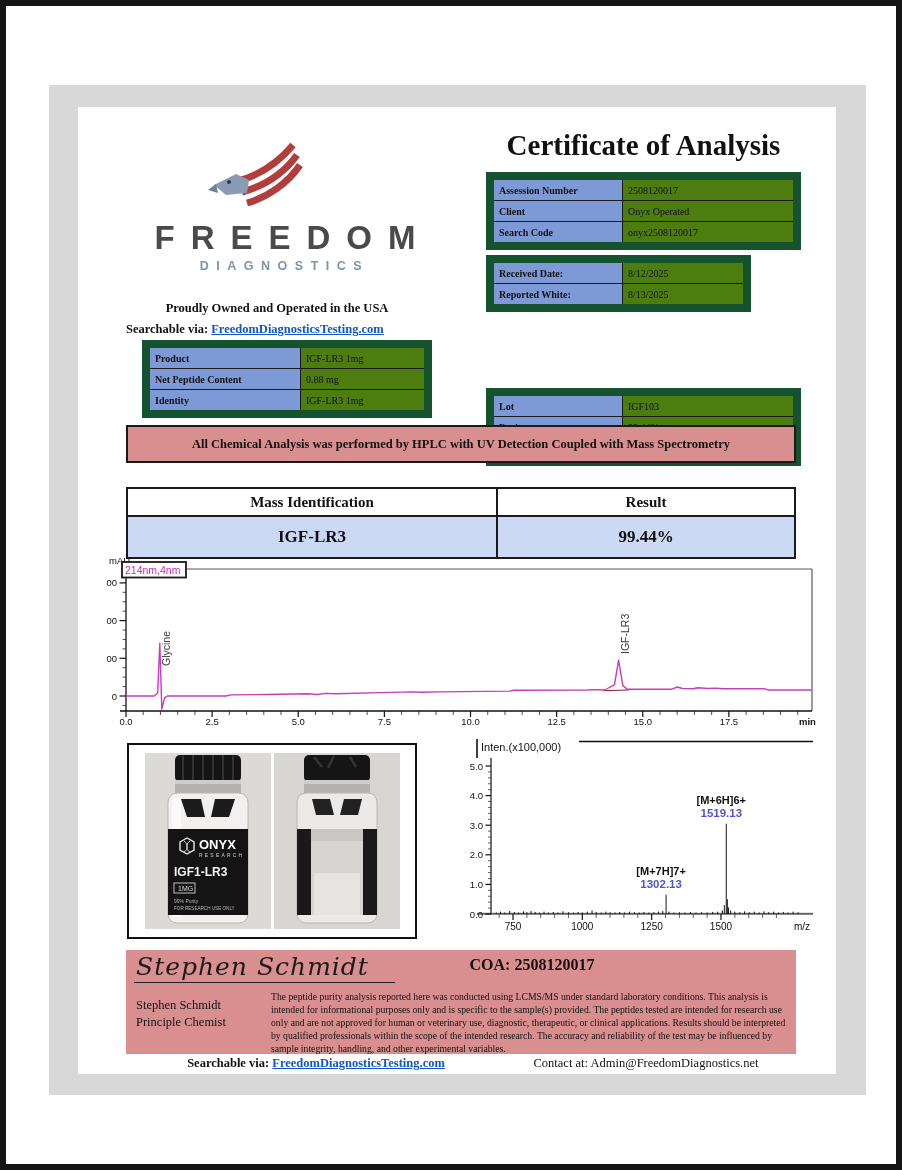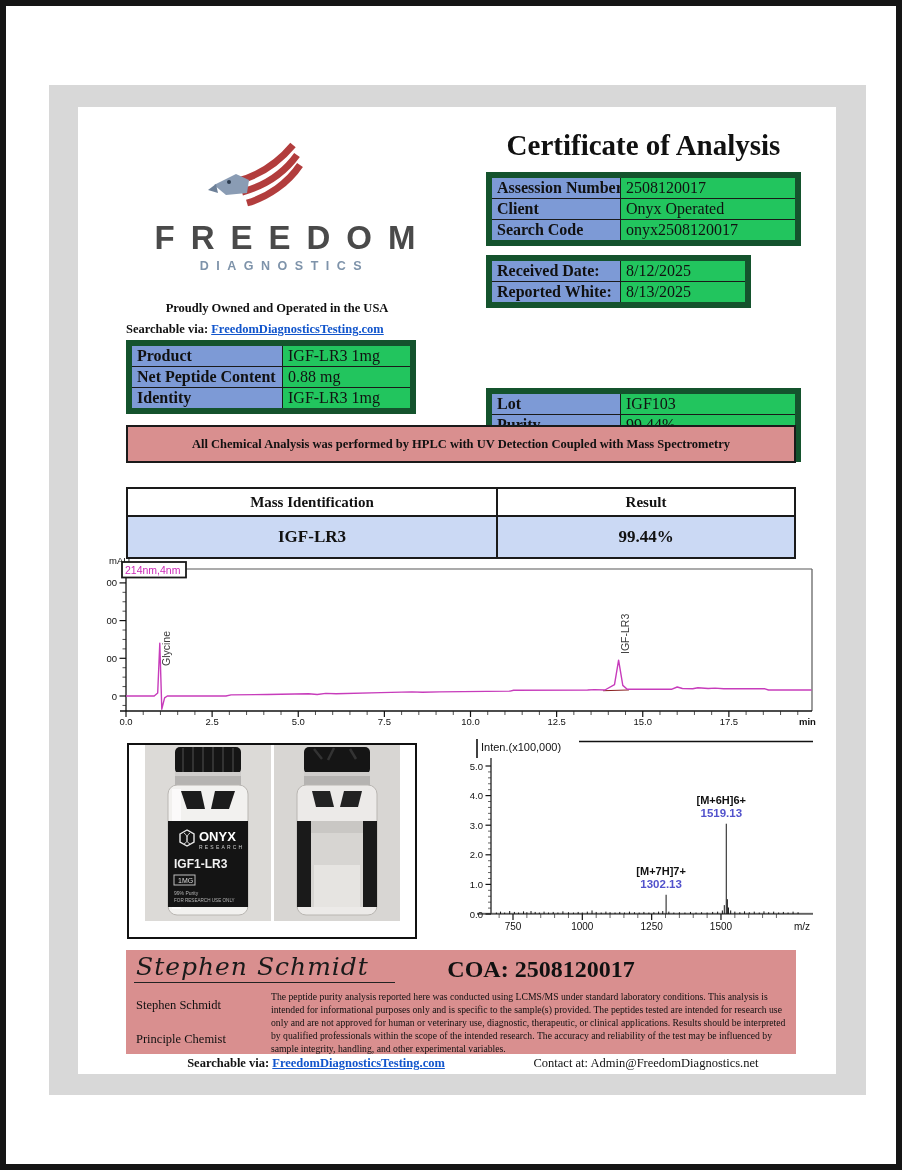--- a/index.html
+++ b/index.html
@@ -15,48 +15,48 @@
     font-weight:bold;font-size:33px;letter-spacing:16px;padding-left:16px;color:#4a4a4a;}
   .subbrand{left:43px;top:152px;width:312px;text-align:center;font-family:"Liberation Sans",sans-serif;
     font-weight:bold;font-size:12.5px;letter-spacing:7.5px;padding-left:7.5px;color:#7e93aa;}
   .tagline{left:43px;top:194px;width:312px;text-align:center;font-weight:bold;font-size:12.5px;}
   .search-line{left:48px;top:215px;font-weight:bold;font-size:12.5px;}
   a.link{color:#1155cc;text-decoration:underline;font-weight:bold;}
 
   .title{left:408px;top:22px;width:315px;text-align:center;font-weight:bold;font-size:29px;}
 
   
-  table.cert{border-collapse:collapse;font-family:"Liberation Serif",serif;font-size:16px;
-    border:6px solid #14532d;table-layout:fixed;}
+  table.cert{border-collapse:collapse;font-family:"Liberation Serif",serif;font-size:10px;
+    border:8px solid #14532d;table-layout:fixed;}
   table.cert td{border:1px solid #1a1a1a;padding:0 5px;height:20px;overflow:hidden;white-space:nowrap;}
   td.lbl{background:#7d9ad6;font-weight:bold;}
-  td.val{background:#22c55e;}
+  td.val{background:#4d7c0f;}
 
   .banner{left:48px;top:318px;width:666px;height:34px;background:#d98f8f;border:2px solid #1a1a1a;
     display:flex;align-items:center;justify-content:center;font-weight:bold;font-size:12.5px;text-align:center;}
 
   table.mass{border-collapse:collapse;border:2px solid #1a1a1a;table-layout:fixed;
     font-family:"Liberation Serif",serif;}
   table.mass td{border:2px solid #1a1a1a;text-align:center;}
   .mass-hd{background:#ffffff;font-weight:bold;font-size:15px;height:24px;}
   .mass-bd{background:#cbd9f4;font-weight:bold;font-size:17px;height:38px;}
 
   
   .photo-panel{left:49px;top:636px;width:290px;height:196px;border:2px solid #111;background:#fff;
-    box-sizing:border-box;display:flex;align-items:flex-start;justify-content:center;gap:3px;}
+    box-sizing:border-box;display:flex;align-items:center;justify-content:center;gap:3px;}
   .photo{width:126px;height:176px;background:#dcdad7;}
   .photo.back{background:#d8d6d3;}
 
   
   .sig-block{left:48px;top:843px;width:670px;height:104px;background:#d98f8f;}
   .sig-script{position:absolute;left:8px;top:0px;font-family:"DejaVu Serif",serif;font-style:italic;
     font-size:25px;letter-spacing:1px;border-bottom:1.5px solid #222;padding:2px 26px 1px 2px;color:#1a1a1a;}
-  .sig-coa{position:absolute;left:154px;top:6px;width:522px;text-align:center;font-weight:bold;font-size:24px;}
+  .sig-coa{position:absolute;left:145px;top:6px;width:522px;text-align:center;font-weight:bold;font-size:16px;}
   .sig-name{position:absolute;left:10px;top:48px;font-size:12.5px;}
-  .sig-role{position:absolute;left:10px;top:82px;font-size:12.5px;}
+  .sig-role{position:absolute;left:10px;top:65px;font-size:12.5px;}
   .sig-disclaimer{position:absolute;left:145px;top:40px;width:524px;font-size:9.7px;line-height:1.35;}
 
   .footer-left{left:48px;top:949px;width:380px;text-align:center;font-weight:bold;font-size:12.5px;}
   .footer-right{left:398px;top:949px;width:340px;text-align:center;font-weight:normal;font-size:12.5px;}
 </style>
 </head>
 <body>
 
 <div class="screen">
   <div class="abs shadow-frame"></div>
@@ -102,21 +102,21 @@
             <td class="lbl" style="width:118px;">Received Date:</td>
             <td class="val">8/12/2025</td>
           </tr>
       <tr>
             <td class="lbl">Reported White:</td>
             <td class="val">8/13/2025</td>
           </tr>
     </tbody>
       </table>
 
-    <table class="cert abs" style="left:48px;top:233px;width:290px;">
+    <table class="cert abs" style="left:64px;top:233px;width:290px;">
       <tbody>
           <tr>
             <td class="lbl" style="width:140px;">Product</td>
             <td class="val">IGF-LR3 1mg</td>
           </tr>
       <tr>
             <td class="lbl">Net Peptide Content</td>
             <td class="val">0.88 mg</td>
           </tr>
       <tr>

